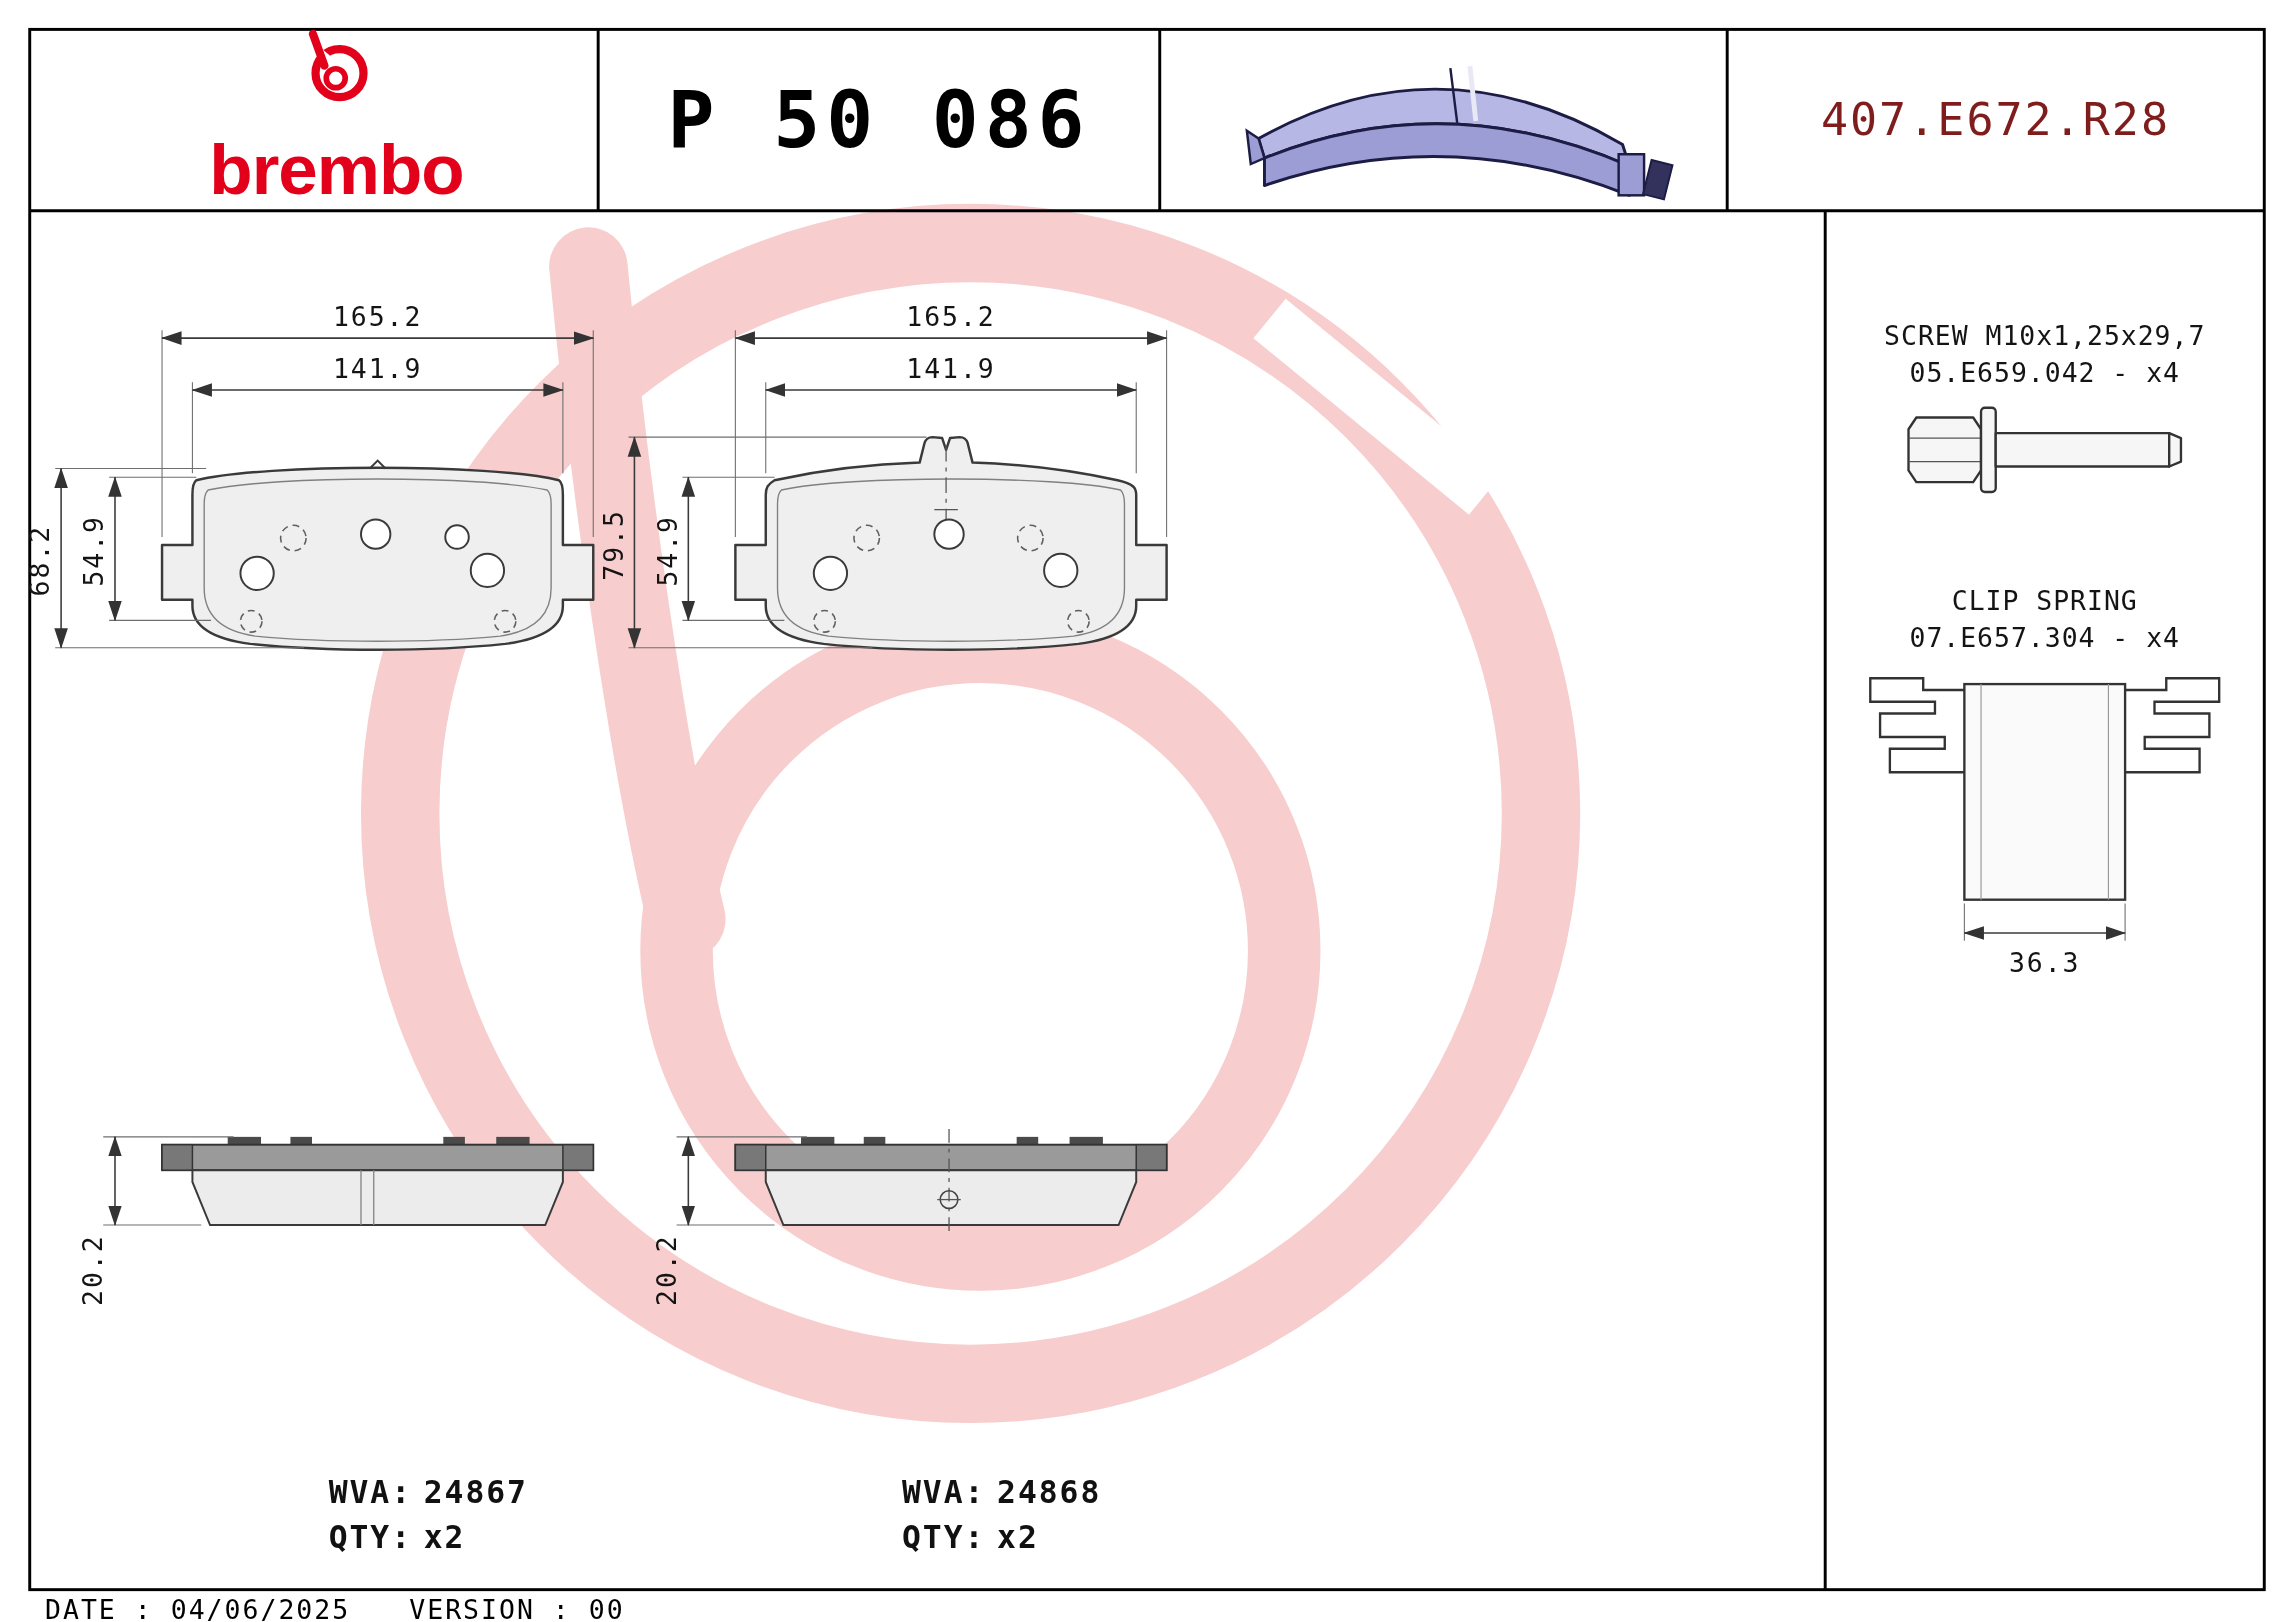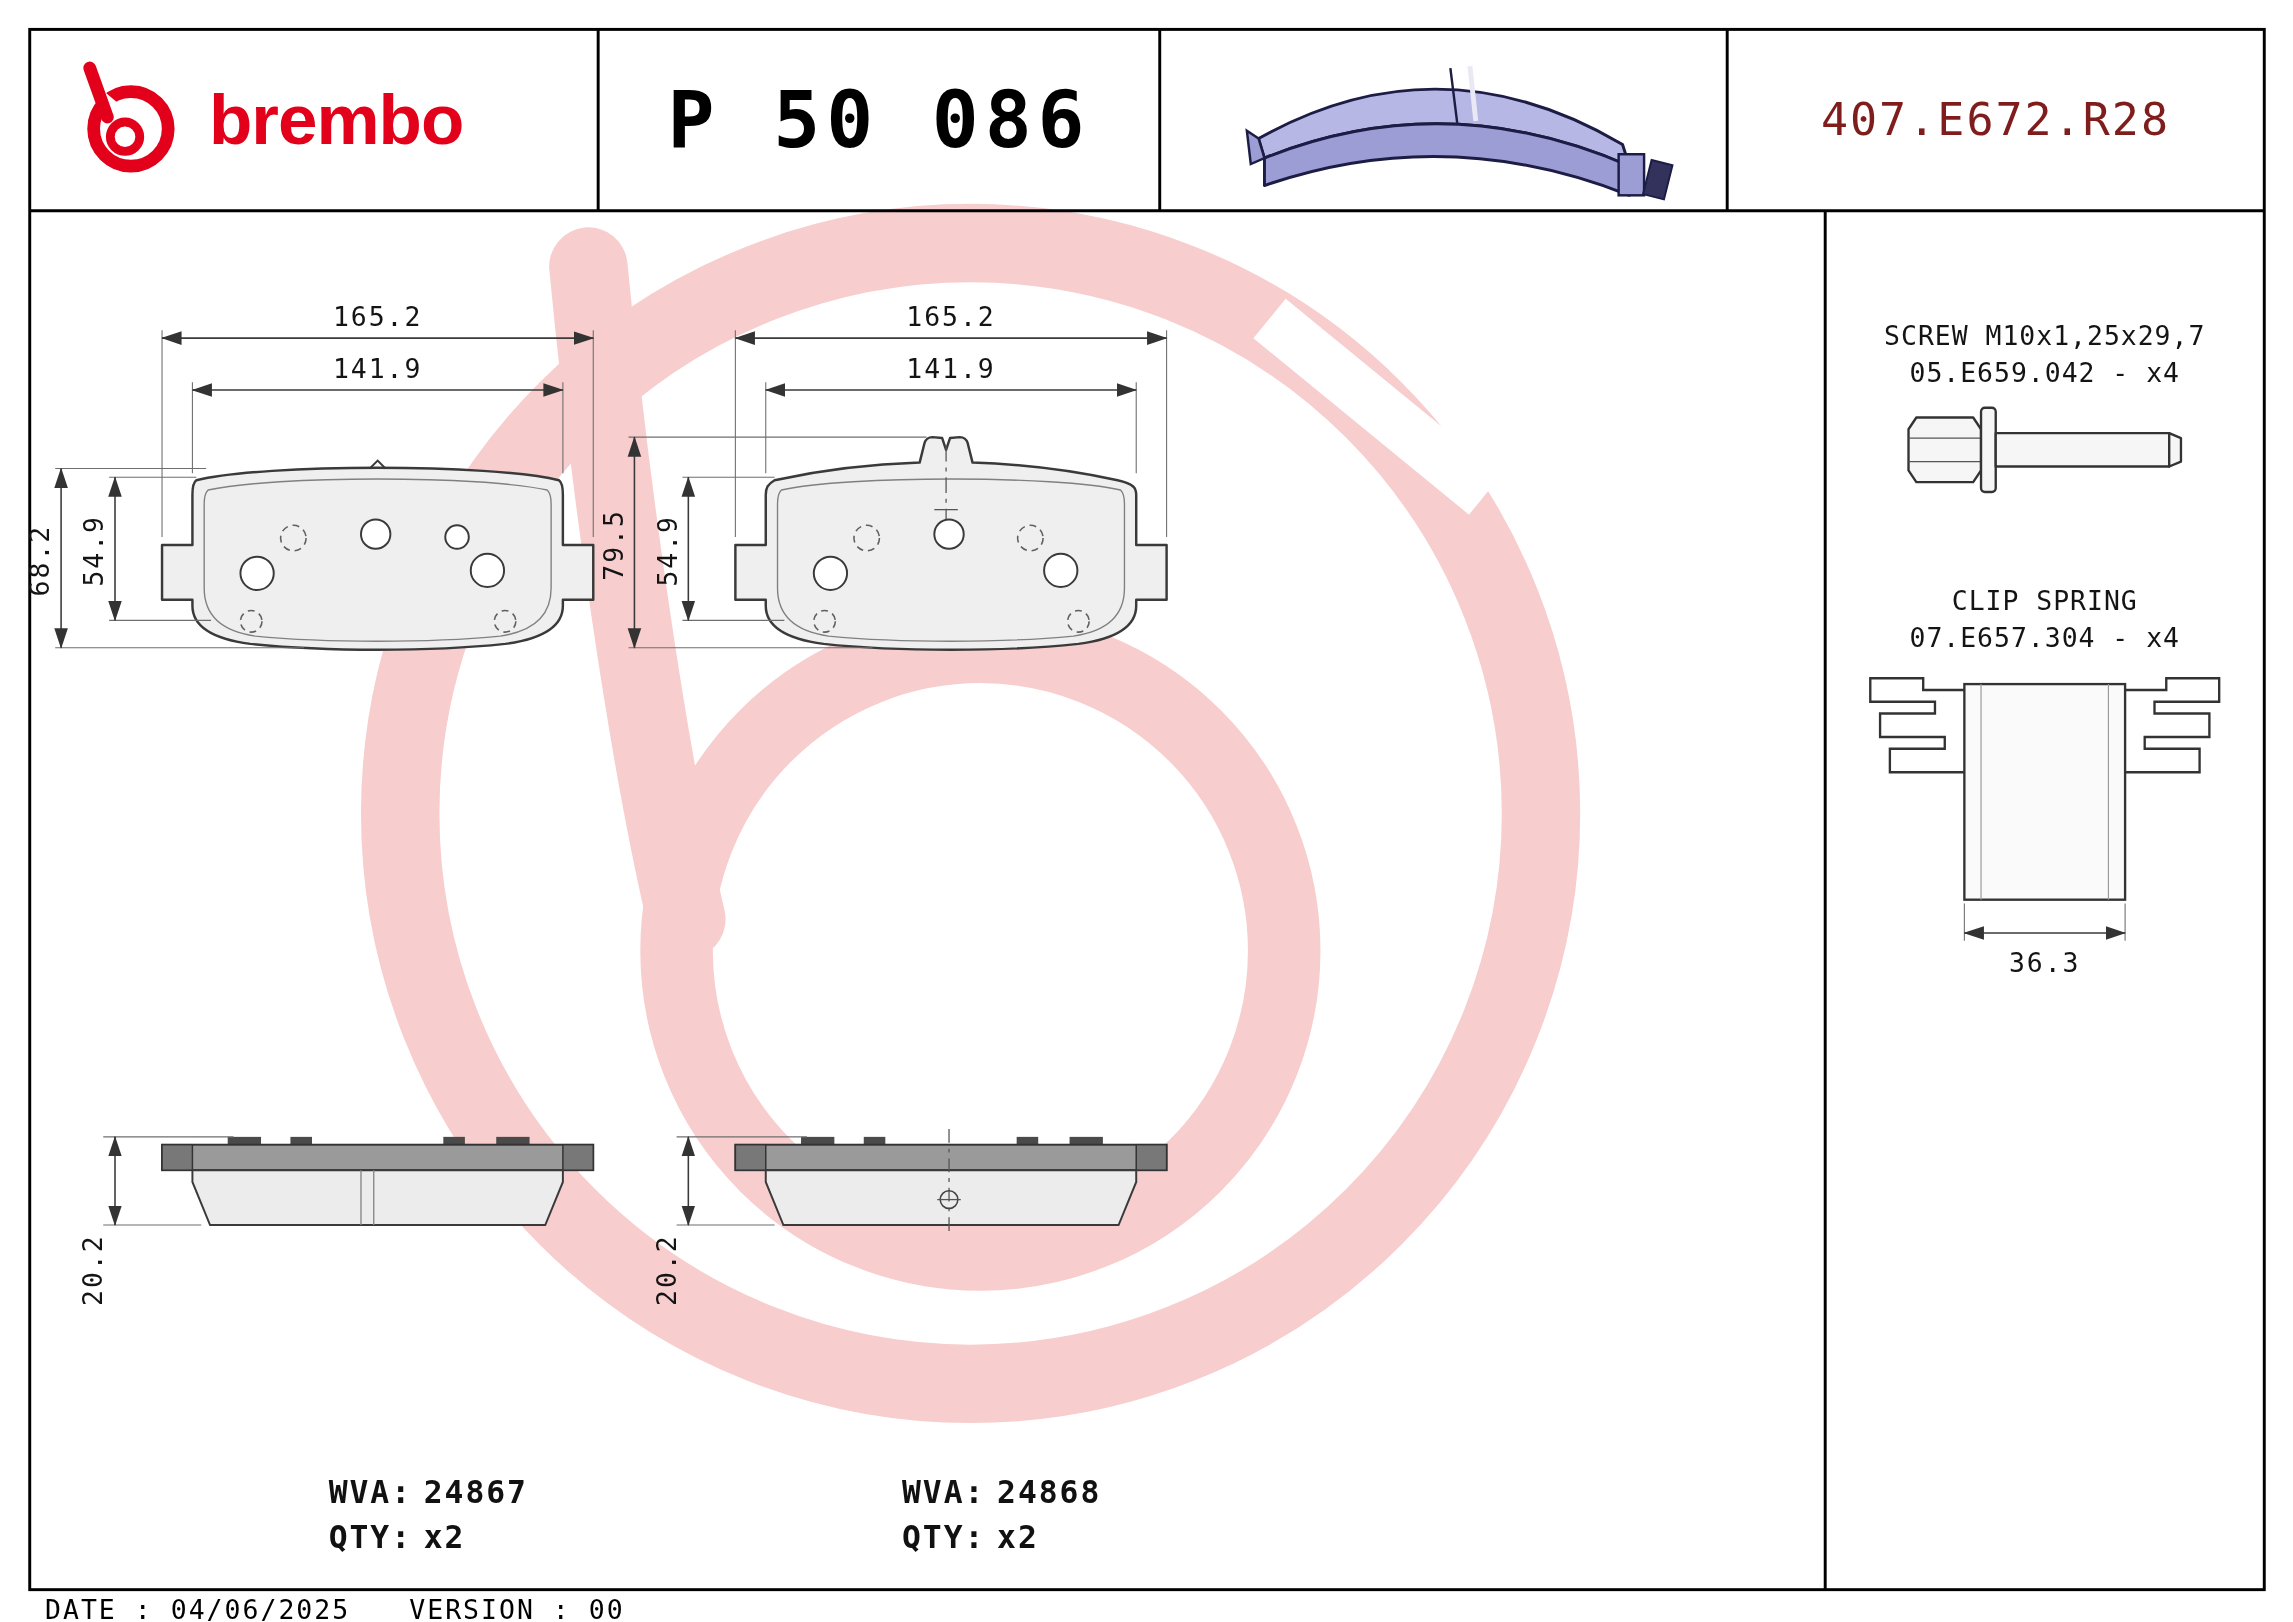--- a/index.html
+++ b/index.html
@@ -14,21 +14,21 @@
   .mid { text-anchor:middle; }
   .outline    { fill:#efefef; stroke:#3a3a3a; stroke-width:2.5; stroke-linejoin:round; }
   .inner-line { fill:none; stroke:#808080; stroke-width:1.4; }
   .dimline    { stroke:#3a3a3a; stroke-width:1.6; fill:none; }
   .extline    { stroke:#6e6e6e; stroke-width:1.1; }
   .hole-solid { fill:#ffffff; stroke:#3a3a3a; stroke-width:2; }
   .hole-dash  { fill:none; stroke:#606060; stroke-width:1.6; stroke-dasharray:7 5; }
   .frame-line { stroke:#000; stroke-width:3; fill:none; }
   .hw         { fill:#f6f6f6; stroke:#333; stroke-width:2.4; stroke-linejoin:round; }
   .hw-thin    { fill:none; stroke:#555; stroke-width:1.3; }
-  .cell-logo  { left:29px; top:29px; width:568px; height:181px; display:flex; align-items:center; padding-left:47px; gap:31px; }
+  .cell-logo  { left:29px; top:29px; width:568px; height:181px; display:flex; align-items:center; padding-left:47px; gap:23px;flex-direction:column; }
   .brand      { font-family:"Liberation Sans", sans-serif; font-weight:bold; font-size:71px; color:#e2001a; letter-spacing:-1px; }
   .cell-part  { left:598px; top:29px; width:562px; height:181px; display:flex; align-items:center; justify-content:center;
                 font-weight:bold; font-size:78px; letter-spacing:5.9px; color:#000;border-radius:23px; }
   .cell-render{ left:1160px; top:29px; width:568px; height:181px; }
   .cell-ref   { left:1727px; top:29px; width:537px; height:181px; display:flex; align-items:center; justify-content:center;
                 font-size:45px; letter-spacing:2px; color:#7f1d1d; }
   .footer     { left:45px; top:1594px; display:flex; gap:59px; font-size:26.5px; letter-spacing:2px; color:#000; }
 </style>
 </head>
 <body>

